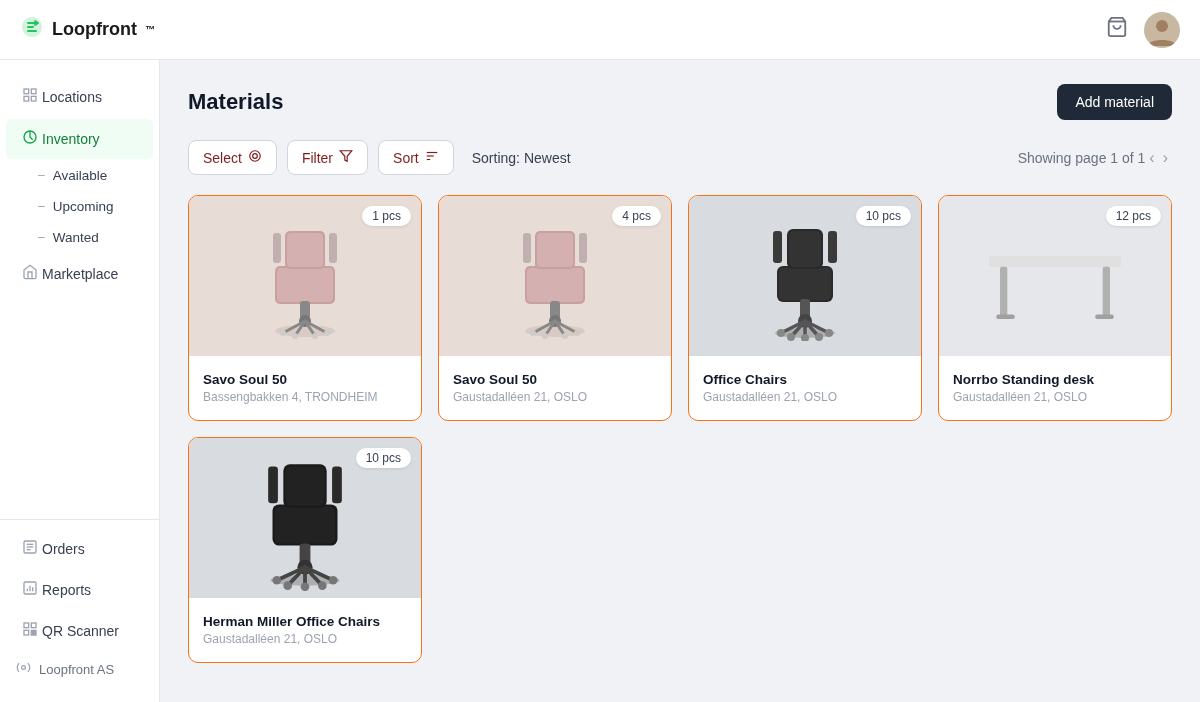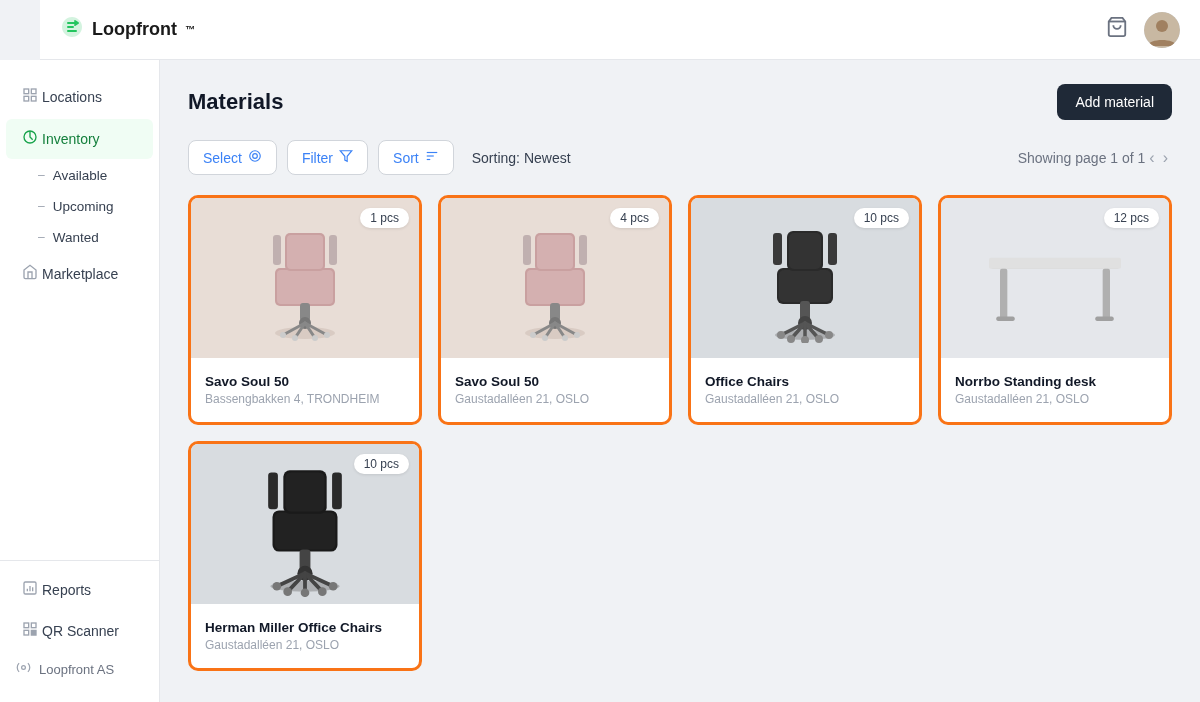--- a/index.html
+++ b/index.html
@@ -8,21 +8,20 @@
     
     .header {
       background: #fff;
       height: 60px;
       display: flex;
       align-items: center;
       justify-content: space-between;
       padding: 0 20px;
       border-bottom: 1px solid #e5e7eb;
       flex-shrink: 0;
-      margin-left: 40px;
     }
     .logo {
       display: flex;
       align-items: center;
       gap: 8px;
       font-size: 18px;
       font-weight: 700;
       color: #1a1a1a;
     }
     .logo-icon {
@@ -139,21 +138,21 @@
     }
     .toolbar-btn {
       display: flex;
       align-items: center;
       gap: 6px;
       background: #fff;
       border: 1px solid #d1d5db;
       border-radius: 8px;
       padding: 8px 14px;
       font-size: 14px;
-      color: #3b82f6;
+      color: #7f1d1d;
       cursor: pointer;
     }
     .sort-info {
       margin-left: 8px;
       font-size: 14px;
       color: #6b7280;
     }
     .sort-info span { color: #374151; font-weight: 500; }
     .pagination-info {
       margin-left: auto;
@@ -177,21 +176,21 @@
       display: grid;
       grid-template-columns: repeat(4, 1fr);
       gap: 16px;
       margin-bottom: 16px;
     }
     .product-card {
       background: #fff;
       border-radius: 10px;
       overflow: hidden;
       cursor: pointer;
-      border: 3px solid #f97316;
+      border: 1px solid #f97316;
     }
     .product-img-wrap {
       position: relative;
       background: #f3f4f6;
       height: 160px;
       display: flex;
       align-items: center;
       justify-content: center;
       overflow: hidden;
     }
@@ -326,20 +325,31 @@
           </svg>
       </span>
       <span>Marketplace</span>
     </div>
 
     <div class="sidebar-bottom">
       <div class="sidebar-item">
         <span class="sidebar-item-icon">
           <svg width="16" height="16" viewBox="0 0 24 24" fill="none" stroke="currentColor" stroke-width="2">
               <rect x="3" y="3" width="18" height="18" rx="2"></rect>
+              <line x1="7" y1="8" x2="17" y2="8"></line>
+              <line x1="7" y1="12" x2="17" y2="12"></line>
+              <line x1="7" y1="16" x2="13" y2="16"></line>
+            </svg>
+        </span>
+        <span>Orders</span>
+      </div>
+      <div class="sidebar-item">
+        <span class="sidebar-item-icon">
+          <svg width="16" height="16" viewBox="0 0 24 24" fill="none" stroke="currentColor" stroke-width="2">
+              <rect x="3" y="3" width="18" height="18" rx="2"></rect>
               <line x1="8" y1="17" x2="8" y2="13"></line>
               <line x1="12" y1="17" x2="12" y2="9"></line>
               <line x1="16" y1="17" x2="16" y2="11"></line>
             </svg>
         </span>
         <span>Reports</span>
       </div>
       <div class="sidebar-item">
         <span class="sidebar-item-icon">
           <svg width="16" height="16" viewBox="0 0 24 24" fill="none" stroke="currentColor" stroke-width="2">

